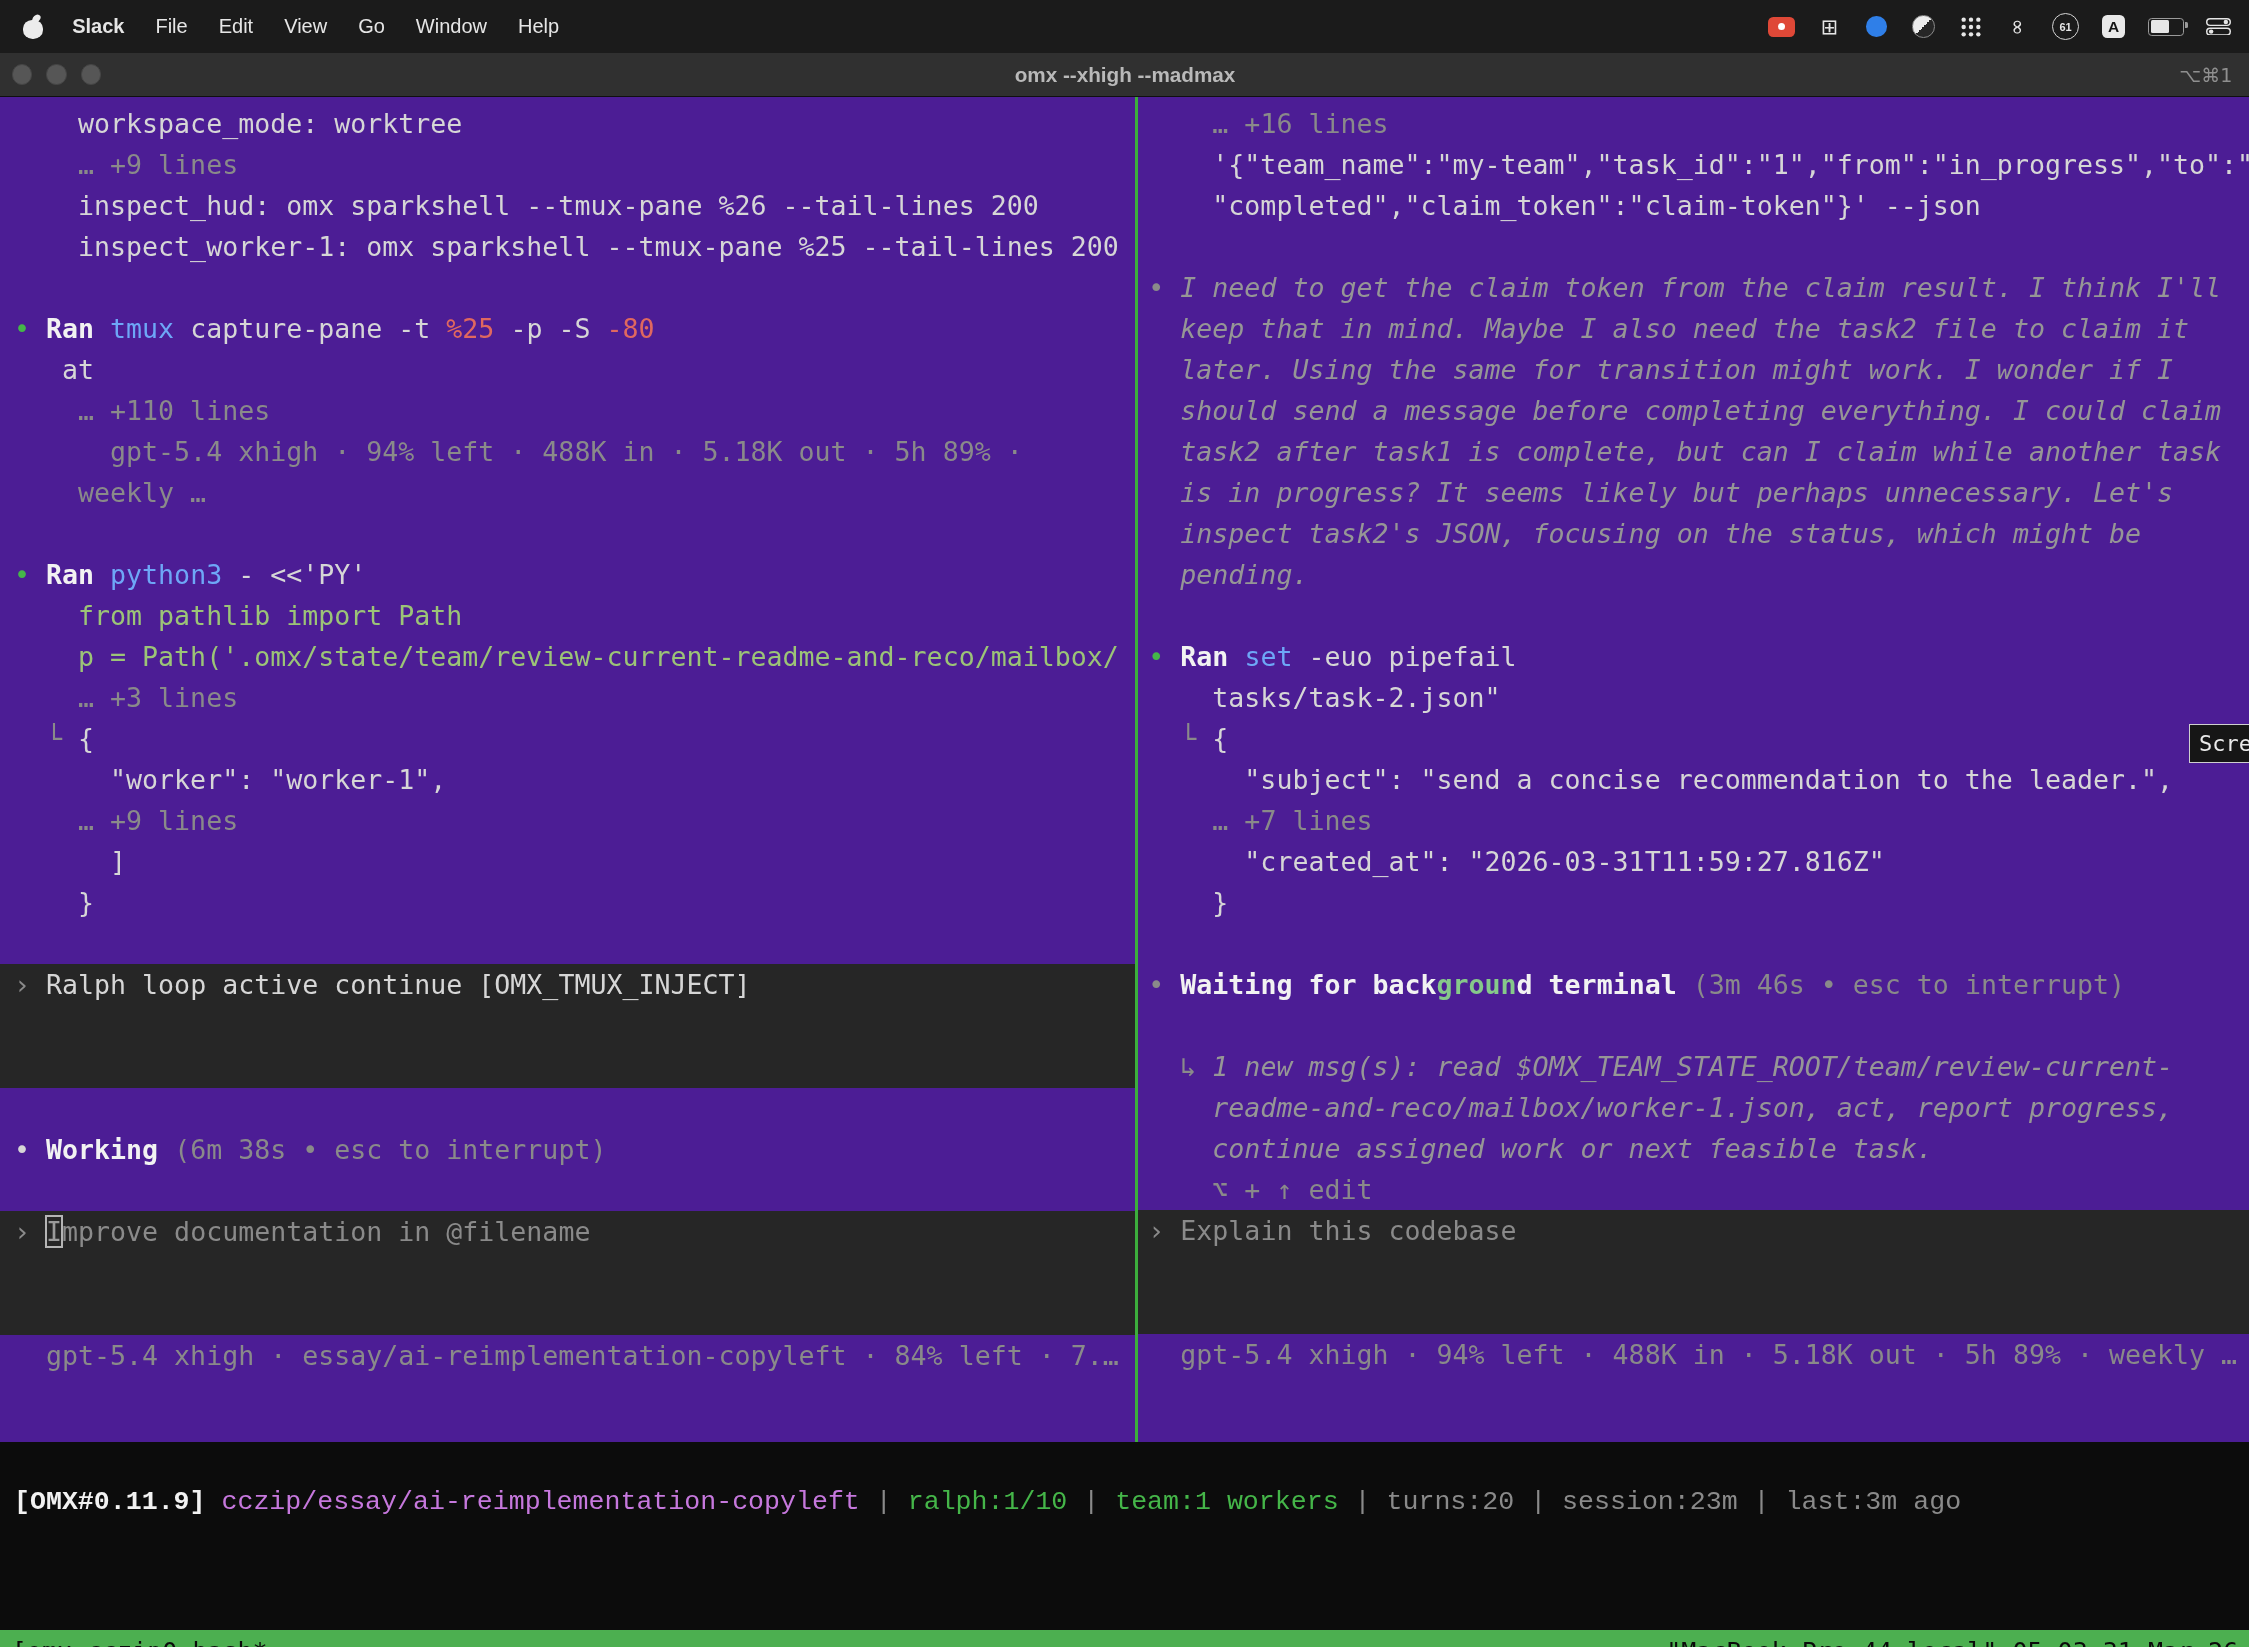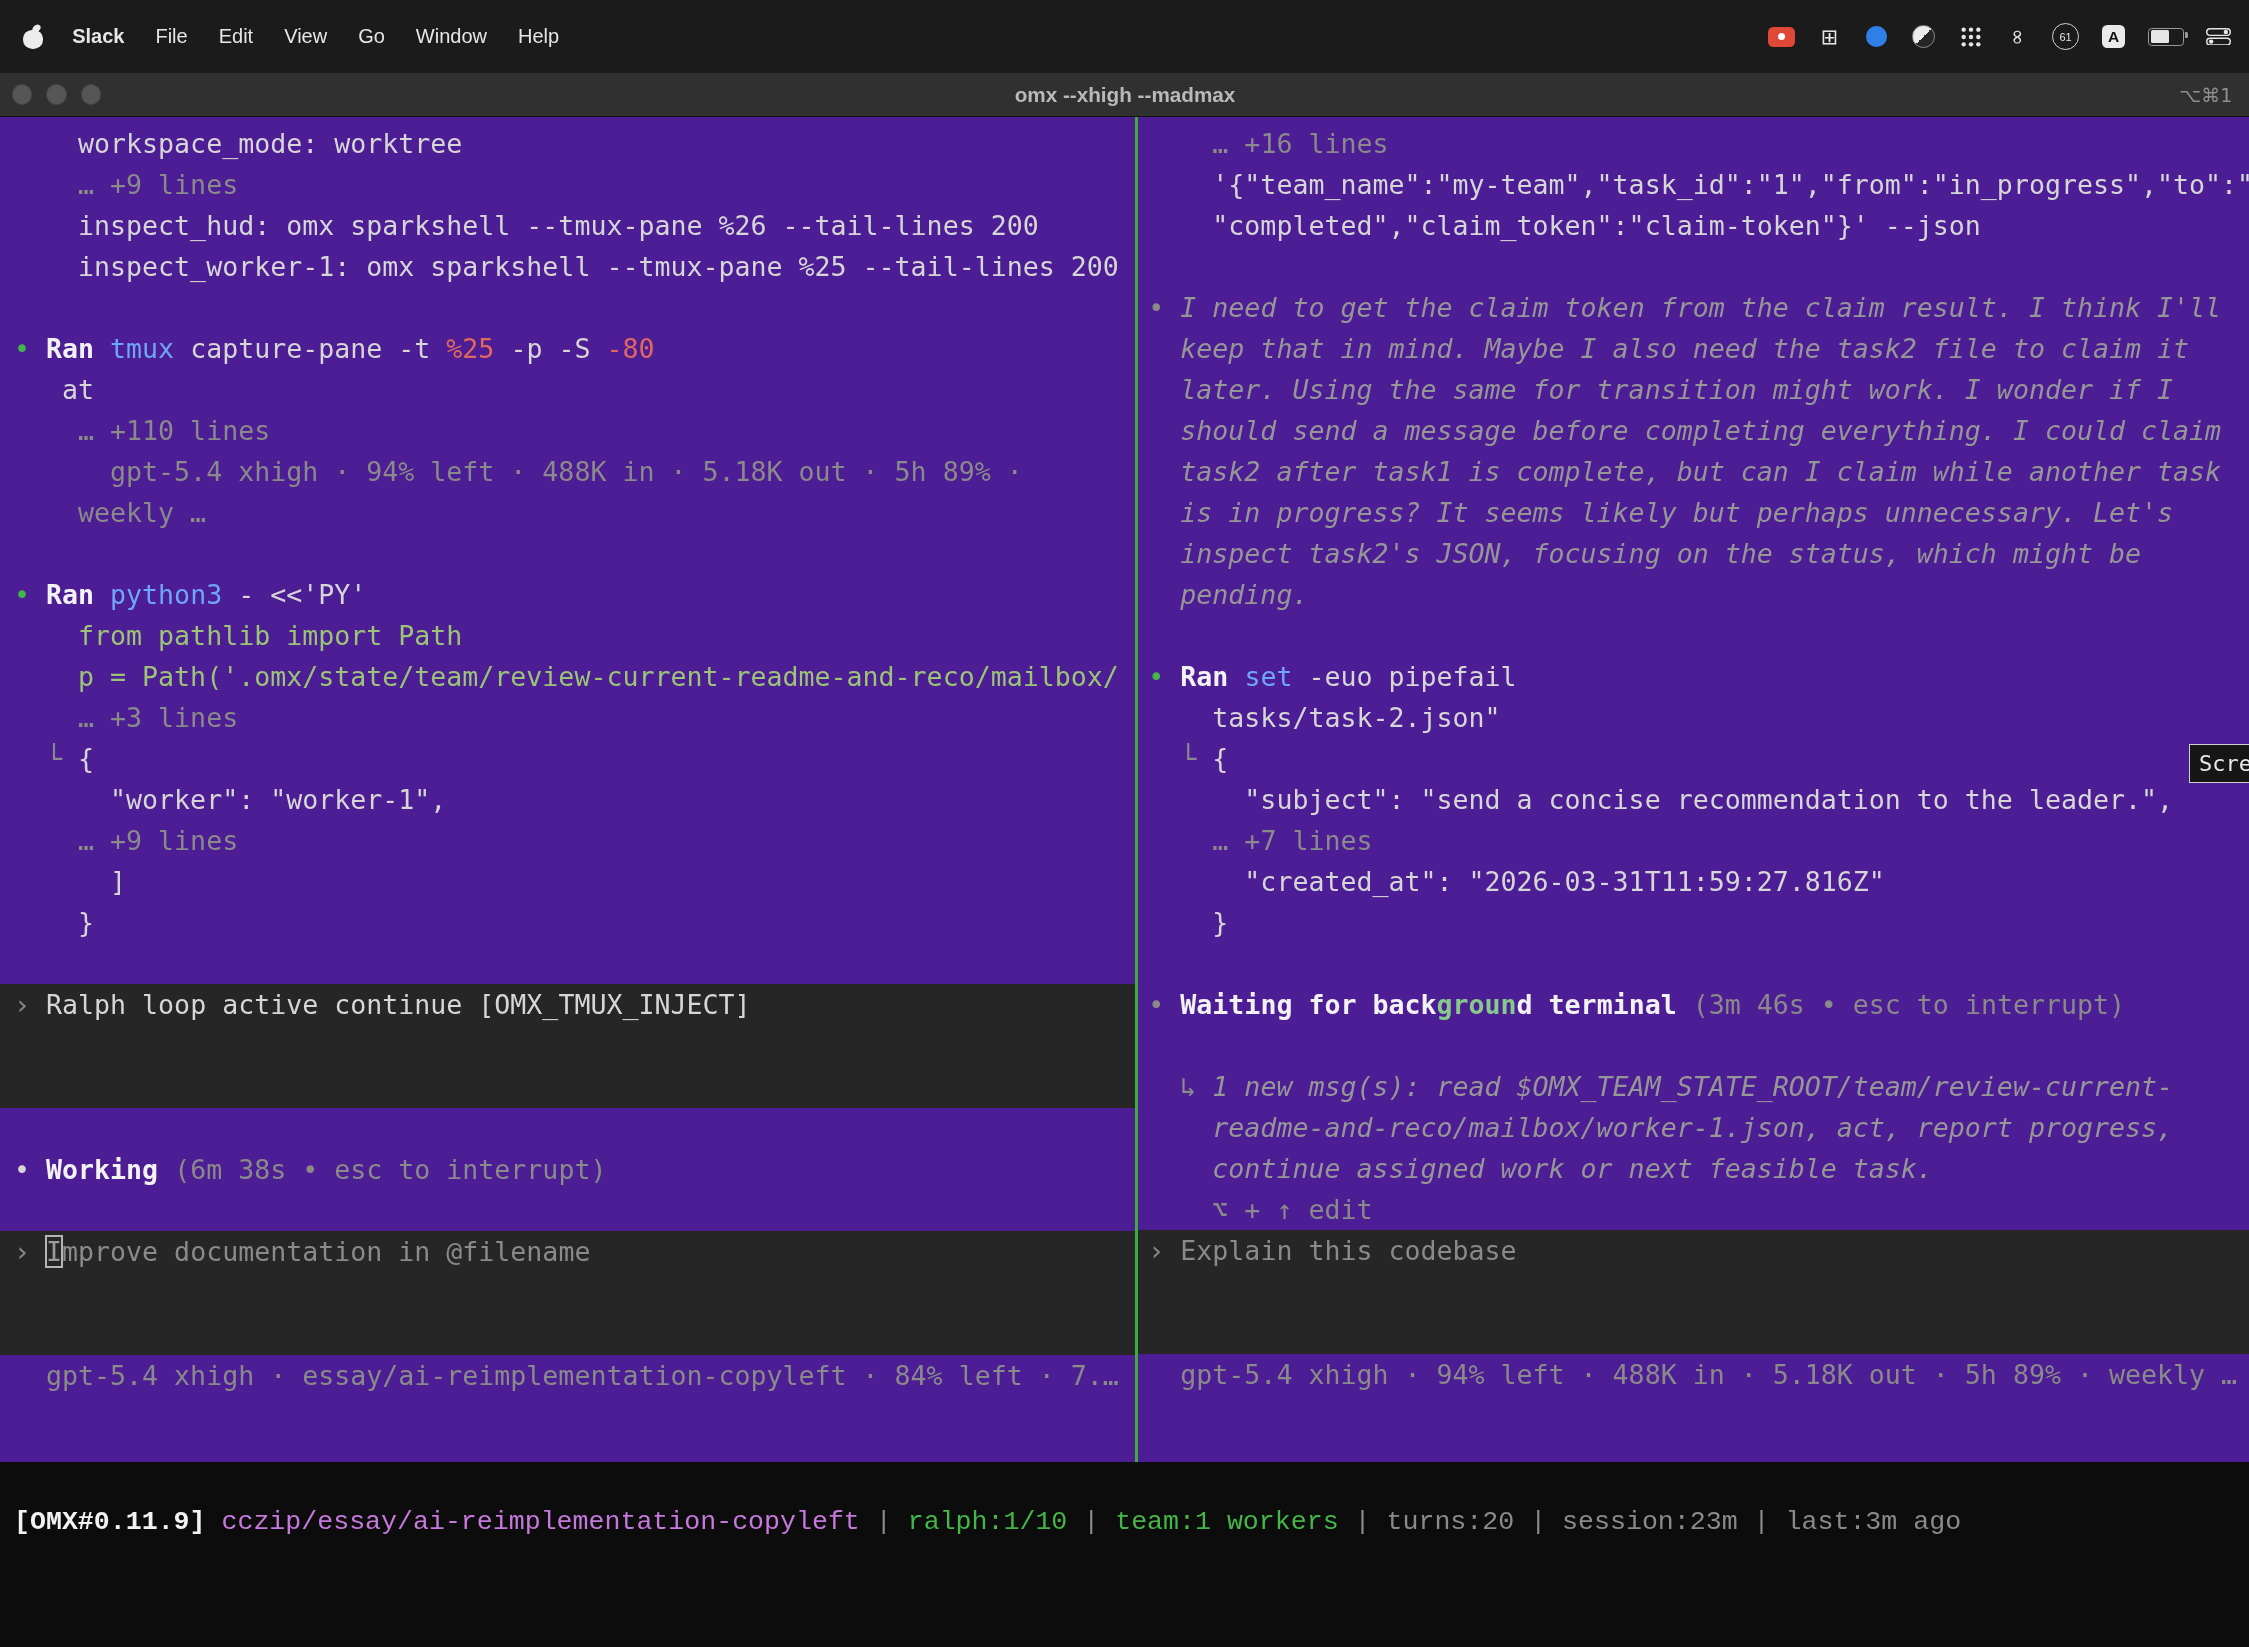--- a/index.html
+++ b/index.html
@@ -1,39 +1,39 @@
 <!DOCTYPE html>
 <html style="font-size:11.8px"><head>
 <meta charset="utf-8">
 <style>
   html,body{margin:0;padding:0}
   body{
     width:2250px;height:1648px;background:#000;overflow:hidden;position:relative;
     font-family:"Liberation Sans",sans-serif;
   }
   
-  .menubar{height:73px;background:#1b1b1b;display:flex;justify-content:space-between;
+  .menubar{height:53px;background:#1b1b1b;display:flex;justify-content:space-between;
     align-items:center;padding:0 19px;color:#e6e6e6;font-size:20px}
   .mb-left{display:flex;align-items:center}
   .mb-item{padding:0 15.5px;white-space:nowrap}
   .mb-item.appname{font-weight:bold}
   .apple{position:relative;width:20px;height:24px;margin:0 13.3px 0 4.4px;display:inline-block}
   .apple .apple-body{position:absolute;left:0;bottom:0;width:20px;height:19px;background:#ececec;border-radius:45% 45% 48% 48%}
   .apple .apple-leaf{position:absolute;top:-0.7px;left:9.6px;width:6.6px;height:8.9px;background:#ececec;border-radius:60% 40% 60% 40%;transform:rotate(30deg)}
   .mb-right{display:flex;align-items:center;gap:22px}
   .ic{display:inline-flex;align-items:center;justify-content:center;min-width:25px;height:32px;color:#e6e6e6}
   .glyph{font-family:"DejaVu Sans",sans-serif;font-size:20.7px;line-height:32px}
   .rec{width:26.6px;height:20px;border-radius:5.2px;background:#df4837;display:inline-flex;align-items:center;justify-content:center}
   .rec::after{content:"";width:7.4px;height:7.4px;border-radius:50%;background:#fff}
   .drop{width:20.7px;height:20.7px;border-radius:50%;background:#2f7fe8;display:inline-block}
   .ghost{width:20.7px;height:20.7px;border-radius:50%;border:0.7px solid #8a8a8a;display:inline-block;
     background:linear-gradient(135deg,#ececec 50%,#262626 50%)}
   .inf{display:inline-block;transform:rotate(90deg)}
   .badge61{width:25px;height:25px;border:1.5px solid #d5d5d5;border-radius:50%;display:inline-flex;
-    align-items:center;justify-content:center;font-size:11px;font-weight:normal}
+    align-items:center;justify-content:center;font-size:11px;font-weight:bold}
   .akey{width:23px;height:23px;background:#e9e9e9;color:#141414;border-radius:5.2px;display:inline-flex;
     align-items:center;justify-content:center;font-size:15.5px;font-weight:bold}
   .batt{position:relative;width:34px;height:16px;border:1.5px solid #9a9a9a;border-radius:3.7px;display:inline-block}
   .batt::after{content:"";position:absolute;right:-5.2px;top:3.7px;width:3px;height:5.9px;background:#9a9a9a;border-radius:0 1.5px 1.5px 0}
   .batt-fill{position:absolute;left:1.5px;top:1.5px;bottom:1.5px;width:18.5px;background:#e6e6e6;border-radius:1.5px}
   
   .titlebar{position:relative;height:43px;background:#303030;border-bottom:0.7px solid #101010;
     display:flex;align-items:center}
   .lights{display:flex;gap:14px;padding-left:11.8px}
   .tl{width:18.5px;height:18.5px;border-radius:50%;background:#565656;border:0.7px solid #454545}

